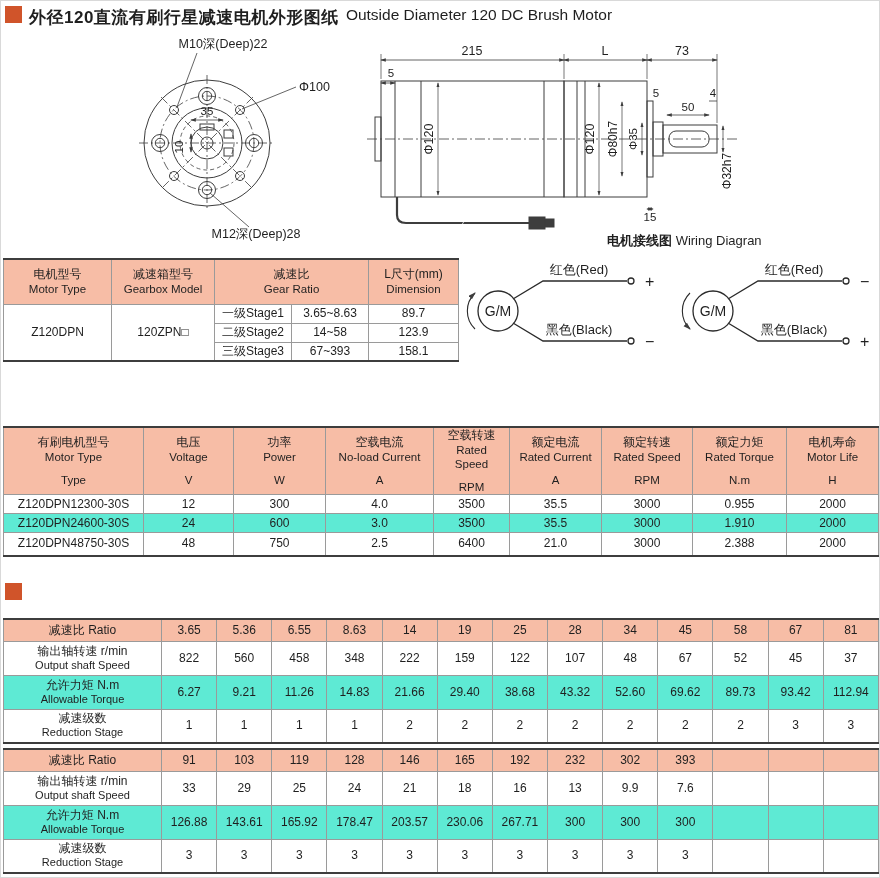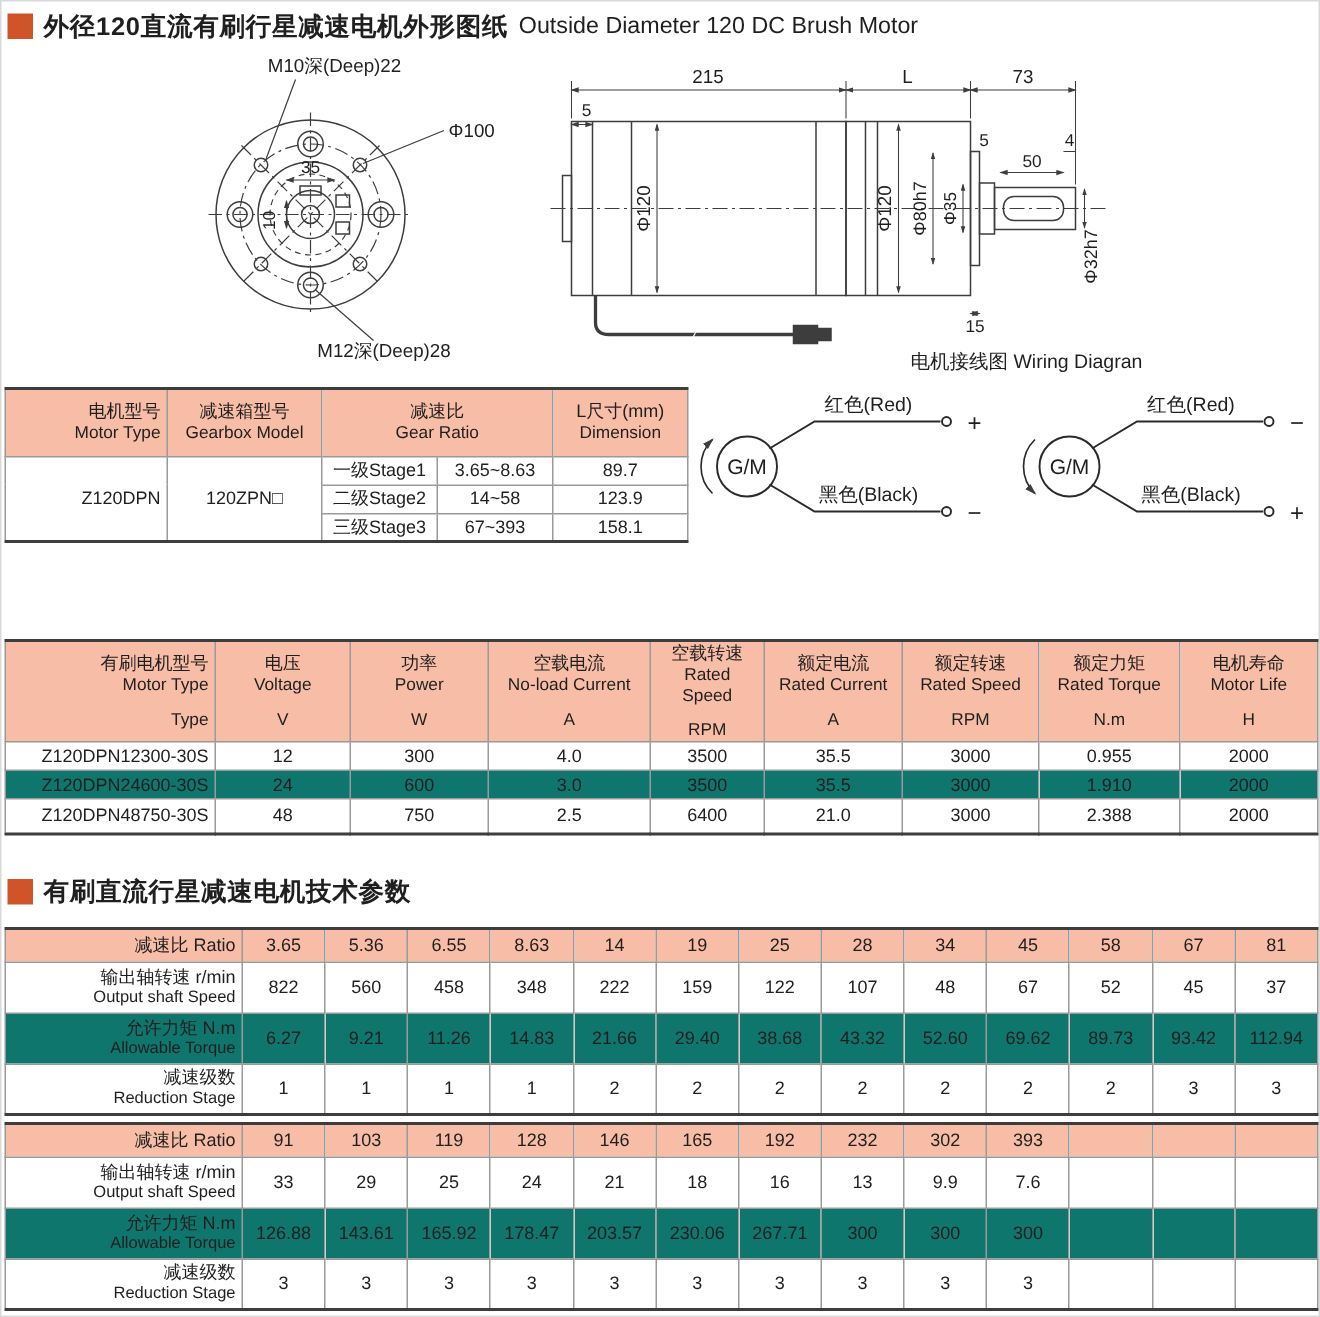--- a/index.html
+++ b/index.html
@@ -1,34 +1,34 @@
 <!DOCTYPE html>
 <html><head>
 <meta charset="utf-8">
 <style>
   *{margin:0;padding:0;box-sizing:border-box}
   html,body{width:880px;height:878px}
   body{font-family:"Liberation Sans","DejaVu Sans",sans-serif;background:#fff;color:#1f1f1f;position:relative;overflow:hidden}
   .page{position:absolute;inset:0;border:1px solid #d9d9d9}
-  .sec-title{position:absolute;left:4px;display:flex;align-items:center;gap:7px;white-space:nowrap}
+  .sec-title{position:absolute;left:4px;display:flex;align-items:flex-start;gap:7px;white-space:nowrap}
   .bullet{width:17px;height:17px;background:#d0542a;flex:0 0 auto}
   .sec-title .zh{font-weight:bold;font-size:17px;letter-spacing:.5px}
   .sec-title .en{font-size:15.5px}
   svg text{font-family:"Liberation Sans","DejaVu Sans",sans-serif;fill:#1f1f1f}
   table{border-collapse:collapse;position:absolute;table-layout:fixed;background:#fff}
   td,th{border:1px solid #9a9a9a;font-size:12px;font-weight:normal;padding:0 4px;text-align:center;vertical-align:middle;line-height:1.25;overflow:hidden}
   .tbl{border-top:2px solid #3d3d3d;border-bottom:2px solid #3d3d3d}
   .hd th{background:#f7bda6}
   .hd .en{font-size:11.5px}
-  .left{text-align:right}
-  tr.gray td{background:#0f766e}
+  .left{text-align:center}
+  tr.gray td{background:#5eead4}
   .unit{margin-top:8px}
   .lbl2{font-size:11px}
   .wiring-title{position:absolute;left:606px;top:231px;font-size:13px;white-space:nowrap}
-  .wiring-title .zh{font-weight:normal}
+  .wiring-title .zh{font-weight:bold}
 </style>
 </head>
 <body>
 
 <div class="page">
 
   <div class="sec-title" style="top:5px">
     <span class="bullet"></span>
     <span class="zh">外径120直流有刷行星减速电机外形图纸</span>
     <span class="en">Outside Diameter 120 DC Brush Motor</span>
@@ -296,21 +296,20 @@
       <td>21.0</td>
       <td>3000</td>
       <td>2.388</td>
       <td>2000</td>
     </tr>
   </tbody>
     </table>
 
   <div class="sec-title" style="top:582px">
     <span class="bullet"></span>
-    <span class="zh">有刷直流行星减速电机技术参数</span>
   </div>
 
   <table class="tbl" style="left:2px;top:617px;width:876px">
     <tbody>
         <tr class="hd" style="height:22px">
       <th style="width:158px" class="left">减速比 Ratio</th>
       <th>3.65</th>
       <th>5.36</th>
       <th>6.55</th>
       <th>8.63</th>

